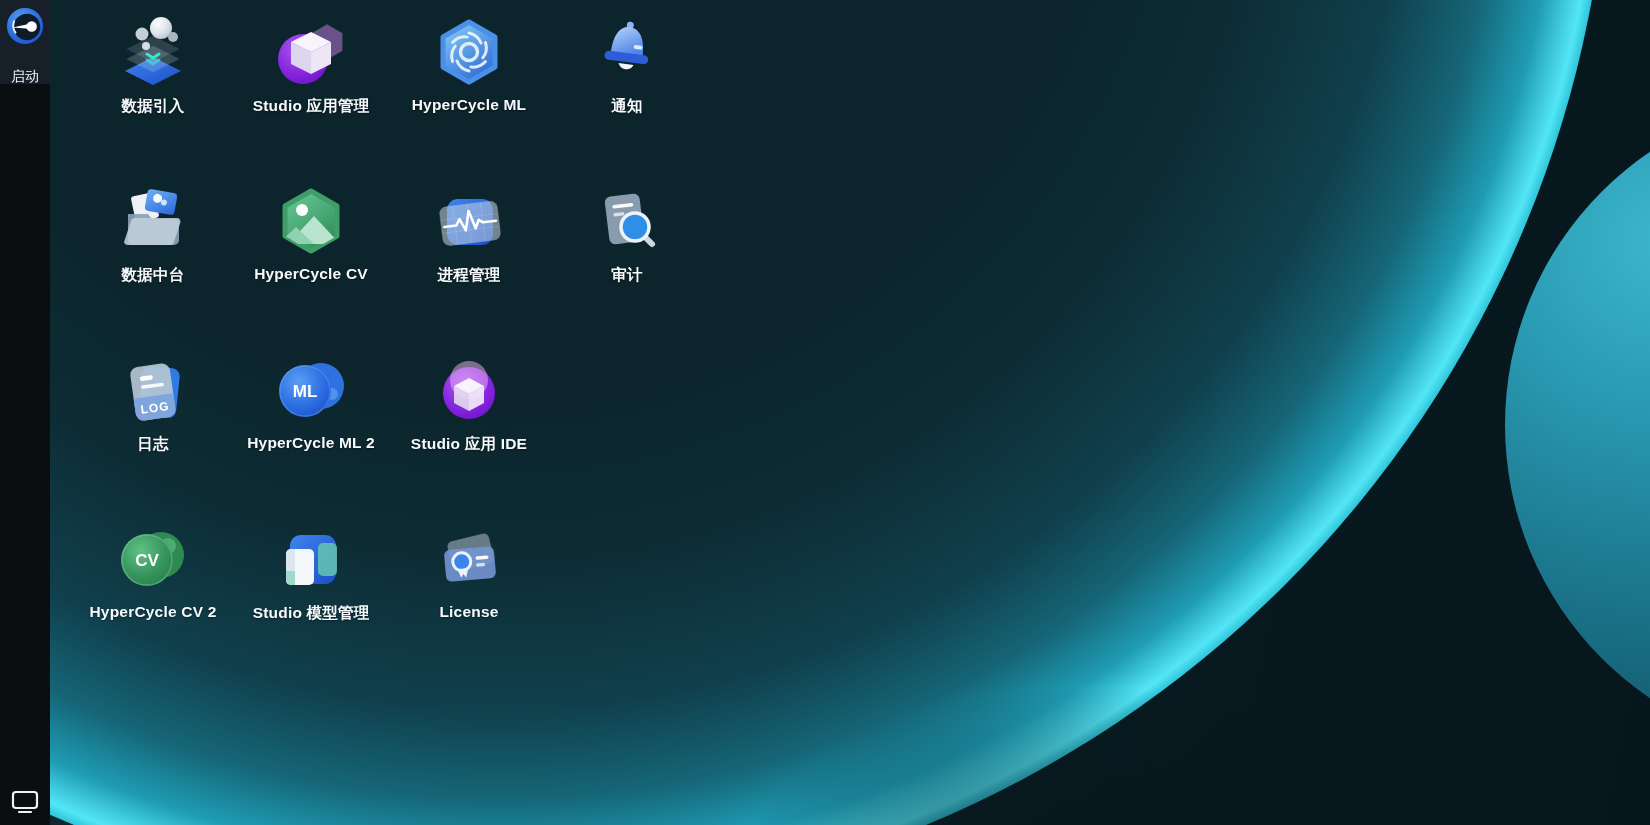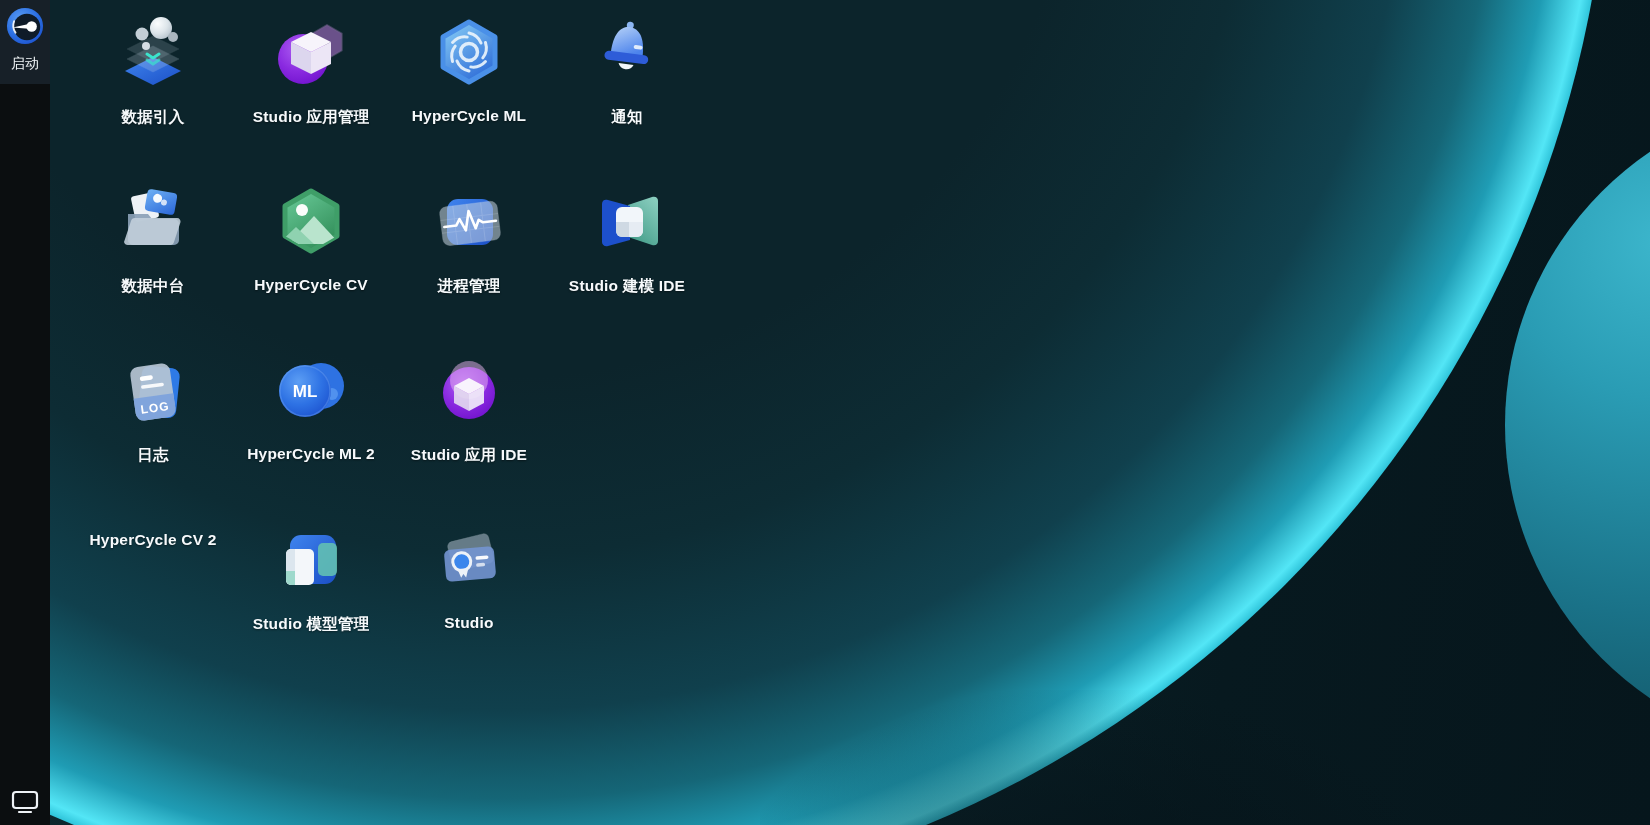--- a/index.html
+++ b/index.html
@@ -19,29 +19,29 @@
   .sphere2{position:absolute;left:1505px;top:95px;width:660px;height:660px;border-radius:50%;
     background:radial-gradient(circle at 24% 22%,
       #3cb6cc 0%,#2a9cb4 22%,#1a7288 52%,#10505f 78%,#0c3d4a 100%);}
   .rim-fade{position:absolute;left:760px;top:690px;width:720px;height:300px;
     background:radial-gradient(ellipse at 45% 100%,
       rgba(6,20,26,.92) 0%,rgba(6,20,26,.55) 40%,rgba(6,20,26,0) 72%);}
   
   .sidebar{position:absolute;left:0;top:0;bottom:0;width:50px;background:#0b0e10;z-index:30}
   .sidebar-top{width:50px;height:84px;background:#172028;display:flex;flex-direction:column;
     align-items:center;padding-top:7px;box-sizing:border-box;cursor:pointer}
-  .launch-label{color:#f2f6f8;font-size:14px;margin-top:6px;line-height:16px}
+  .launch-label{color:#f2f6f8;font-size:14px;margin-top:19px;line-height:16px}
   .sidebar-bottom{position:absolute;bottom:6px;left:0;width:50px;display:flex;justify-content:center;cursor:pointer}
   
   .grid{position:absolute;left:74px;top:6px;z-index:10;display:grid;
     grid-template-columns:repeat(4,158px);grid-auto-rows:169px;}
   .cell{display:flex;flex-direction:column;align-items:center;cursor:pointer}
   .cell .icon{width:74px;height:74px;margin-top:9px;display:block}
   .cell .icon svg{display:block}
-  .label{margin-top:18px;font-size:15.5px;font-weight:700;color:#f7fafc;letter-spacing:.2px;
+  .label{margin-top:7px;font-size:15.5px;font-weight:700;color:#f7fafc;letter-spacing:.2px;
     white-space:nowrap;text-shadow:0 1px 2px rgba(0,0,0,.45)}
   .r5c1{grid-column:1}
   .defs-holder{position:absolute;width:0;height:0;overflow:hidden}
 </style>
 </head>
 <body>
 
 <svg class="defs-holder" aria-hidden="true">
   <defs>
     <linearGradient id="gBlue" x1="0" y1="0" x2="1" y2="1">
@@ -226,34 +226,36 @@
         <g transform="rotate(-7 37 39)">
           <rect x="9" y="20" width="58" height="39" rx="7" fill="#c6d3e0" opacity=".55" stroke="#e6eef5" stroke-opacity=".35"></rect>
           <path d="M23 20 V59 M37 20 V59 M51 20 V59 M9 33 H67 M9 46 H67" stroke="#ffffff" stroke-opacity=".14" stroke-width="1"></path>
           <path d="M12 40 H24 L28 34 33 46 38 27 43 45 47 37 51 40 H64" stroke="#ffffff" stroke-width="2.6" fill="none" stroke-linejoin="round" stroke-linecap="round"></path>
         </g>
       </svg>
     </span>
     <div class="label">进程管理</div>
   </div>
 
-
-
-  <div class="cell">
-    <span class="icon">
-      <svg viewBox="0 0 74 74" width="74" height="74">
-        <path d="M62 13 C66 12 68 14 68 17 V57 C68 60 66 62 62 61 L38 53 V21 Z" fill="url(#gTealPanel)" opacity=".92"></path>
-        <path d="M12 20 C12 16 15 15 18 16 L40 22 V56 L18 62 C15 63 12 61 12 58 Z" fill="#1d50cc"></path>
-        <rect x="26" y="23" width="27" height="30" rx="6" fill="#f2f6fa"></rect>
-        <path d="M26 38 h13 v15 h-7 a6 6 0 0 1 -6 -6 Z" fill="#c6d2dd" opacity=".8"></path>
-        <path d="M39 38 h14 v9 a6 6 0 0 1 -6 6 h-8 Z" fill="#e2eaf1" opacity=".8"></path>
-      </svg>
-    </span>
-    <div class="label">Studio 建模 IDE</div>
-  </div>
+  <div class="cell">
+    <span class="icon">
+      <svg viewBox="0 0 74 74" width="74" height="74">
+        <g transform="rotate(-7 34 35)">
+          <rect x="17" y="11" width="35" height="48" rx="6" fill="#9fb2c4" opacity=".85"></rect>
+          <rect x="24" y="20" width="21" height="3.5" rx="1.75" fill="#ffffff" opacity=".95"></rect>
+          <rect x="24" y="28" width="11" height="3.5" rx="1.75" fill="#ffffff" opacity=".7"></rect>
+        </g>
+        <line x1="55" y1="53" x2="62" y2="60" stroke="#cdd8e2" stroke-width="6" stroke-linecap="round"></line>
+        <circle cx="45" cy="43" r="14" fill="#2f8fe8" stroke="#edf3f9" stroke-width="3.5"></circle>
+      </svg>
+    </span>
+    <div class="label">审计</div>
+  </div>
+
+
 
 
   <div class="cell">
     <span class="icon">
       <svg viewBox="0 0 74 74" width="74" height="74">
         <rect x="24" y="14" width="38" height="50" rx="8" fill="#2e7ae6" transform="rotate(6 43 39)"></rect>
         <g transform="rotate(-8 37 40)">
           <rect x="17" y="12" width="40" height="54" rx="8" fill="#b6c4d4" opacity=".92"></rect>
           <path d="M17 43 h40 v15 a8 8 0 0 1 -8 8 h-24 a8 8 0 0 1 -8 -8 Z" fill="#7da2dc" opacity=".95"></path>
           <rect x="26" y="22" width="13" height="4.5" rx="2" fill="#ffffff"></rect>
@@ -286,20 +288,29 @@
         <path d="M37 25 L52 33 37 41 22 33 Z" fill="#fbf9fd" opacity=".95"></path>
         <path d="M22 33 L37 41 V58 L22 50 Z" fill="#e3dcf0" opacity=".9"></path>
         <path d="M52 33 L37 41 V58 L52 50 Z" fill="#f0eaf8" opacity=".92"></path>
       </svg>
     </span>
     <div class="label">Studio 应用 IDE</div>
   </div>
 
 
   <div class="cell r5c1">
+    <span class="icon">
+      <svg viewBox="0 0 74 74" width="74" height="74">
+        <circle cx="45" cy="33" r="23" fill="#2e8a50"></circle>
+        <circle cx="52" cy="24" r="8" fill="#58b97e" opacity=".7"></circle>
+        <circle cx="31" cy="38" r="26" fill="url(#rGreenC)"></circle>
+        <circle cx="31" cy="38" r="25" fill="none" stroke="#8ccfa6" stroke-opacity=".4" stroke-width="1.5"></circle>
+        <text x="31" y="44" text-anchor="middle" font-size="17" font-weight="700" font-family="Liberation Sans, sans-serif" fill="#ffffff">CV</text>
+      </svg>
+    </span>
     <div class="label">HyperCycle CV 2</div>
   </div>
 
   <div class="cell">
     <span class="icon">
       <svg viewBox="0 0 74 74" width="74" height="74">
         <rect x="16" y="13" width="46" height="49" rx="11" fill="url(#gBlueDeep)"></rect>
         <rect x="44" y="21" width="19" height="33" rx="5" fill="#63c2b2" opacity=".88"></rect>
         <rect x="12" y="27" width="28" height="36" rx="5" fill="#f4f7fa"></rect>
         <path d="M12 32 a5 5 0 0 1 5 -5 h4 v36 h-4 a5 5 0 0 1 -5 -5 Z" fill="#dce6ee"></path>
@@ -317,16 +328,16 @@
         </g>
         <g transform="rotate(-5 38 42)">
           <rect x="13" y="26" width="50" height="32" rx="6" fill="#7395d2" opacity=".9"></rect>
           <circle cx="30" cy="39" r="9" fill="#3b86ec" stroke="#edf2f8" stroke-width="3"></circle>
           <path d="M25 46 l3 9 2.5 -3.5 2.5 3.5 3 -9 Z" fill="#edf2f8"></path>
           <rect x="44" y="35" width="13" height="3.5" rx="1.75" fill="#ffffff" opacity=".95"></rect>
           <rect x="44" y="42" width="9" height="3.5" rx="1.75" fill="#ffffff" opacity=".7"></rect>
         </g>
       </svg>
     </span>
-    <div class="label">Studio</div>
+    <div class="label">License</div>
   </div>
 
 </div>
 
 </body></html>

